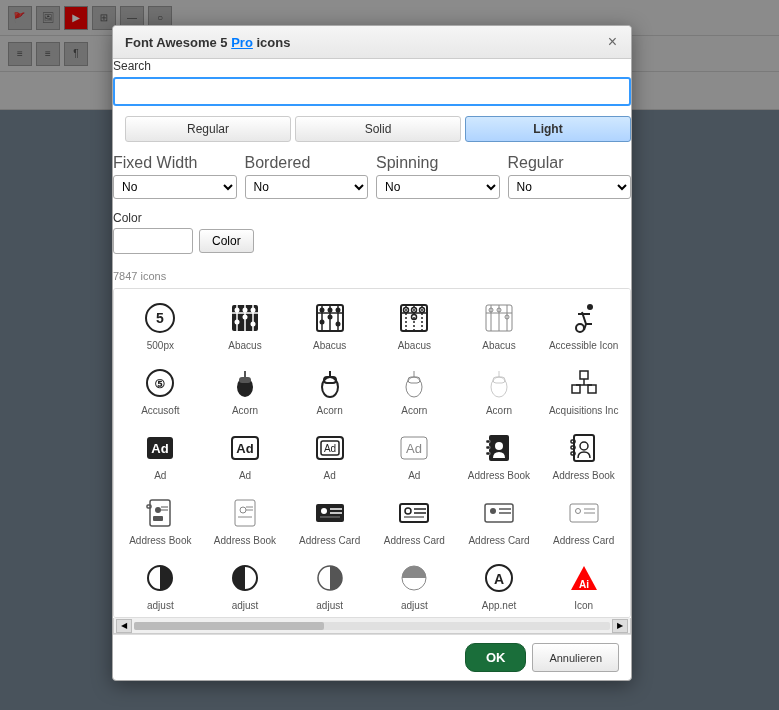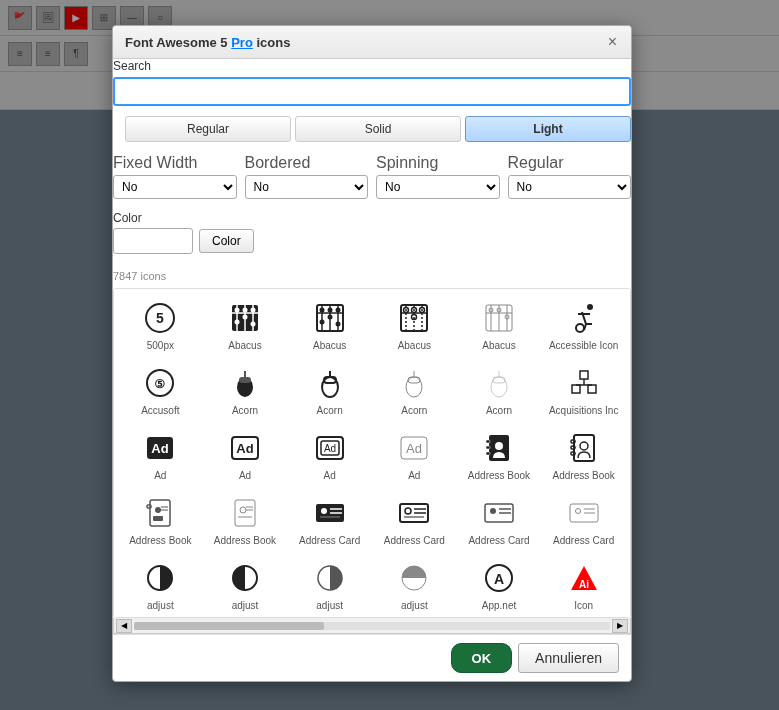--- a/index.html
+++ b/index.html
@@ -311,21 +311,21 @@
       font-size: 13px;
       font-weight: bold;
     }
     .btn-cancel {
       padding: 6px 16px;
       background: linear-gradient(to bottom, #fff, #e8e8e8);
       color: #333;
       border: 1px solid #aaa;
       border-radius: 3px;
       cursor: pointer;
-      font-size: 14px;
+      font-size: 11px;
     }
   </style>
 </head>
 <body>
 
 <div class="bg-toolbar">
   <div class="bg-toolbar-row1">
     <div class="bg-icon">🚩</div>
     <div class="bg-icon">🖼</div>
     <div class="bg-icon" style="background:#f00;color:#fff;">▶</div>

